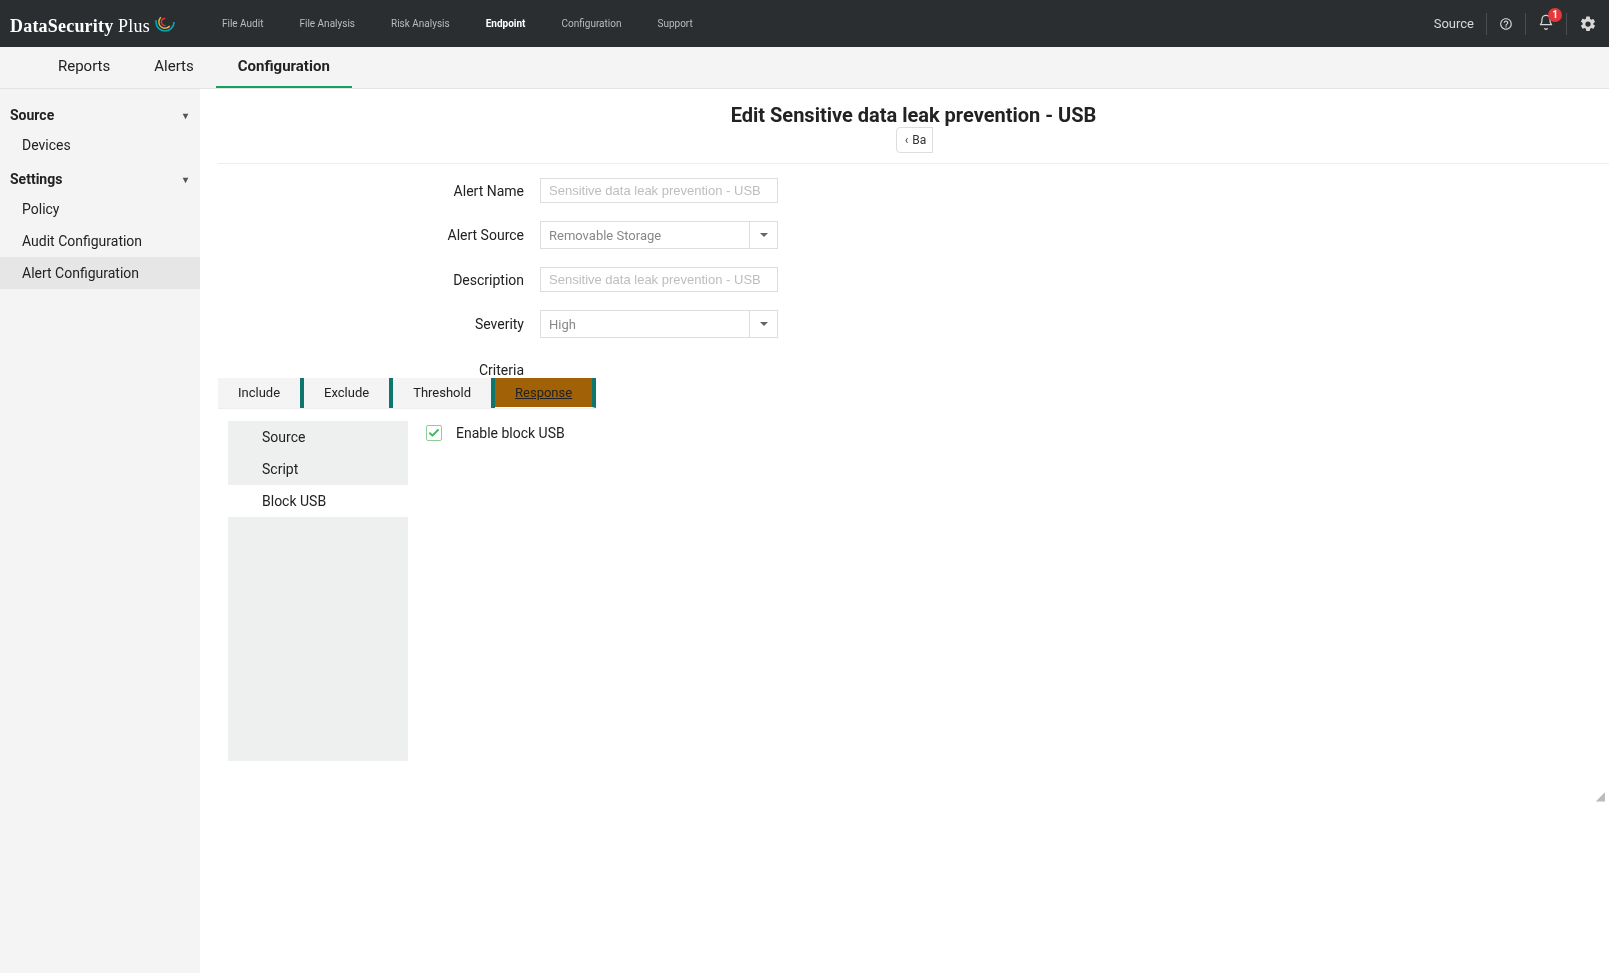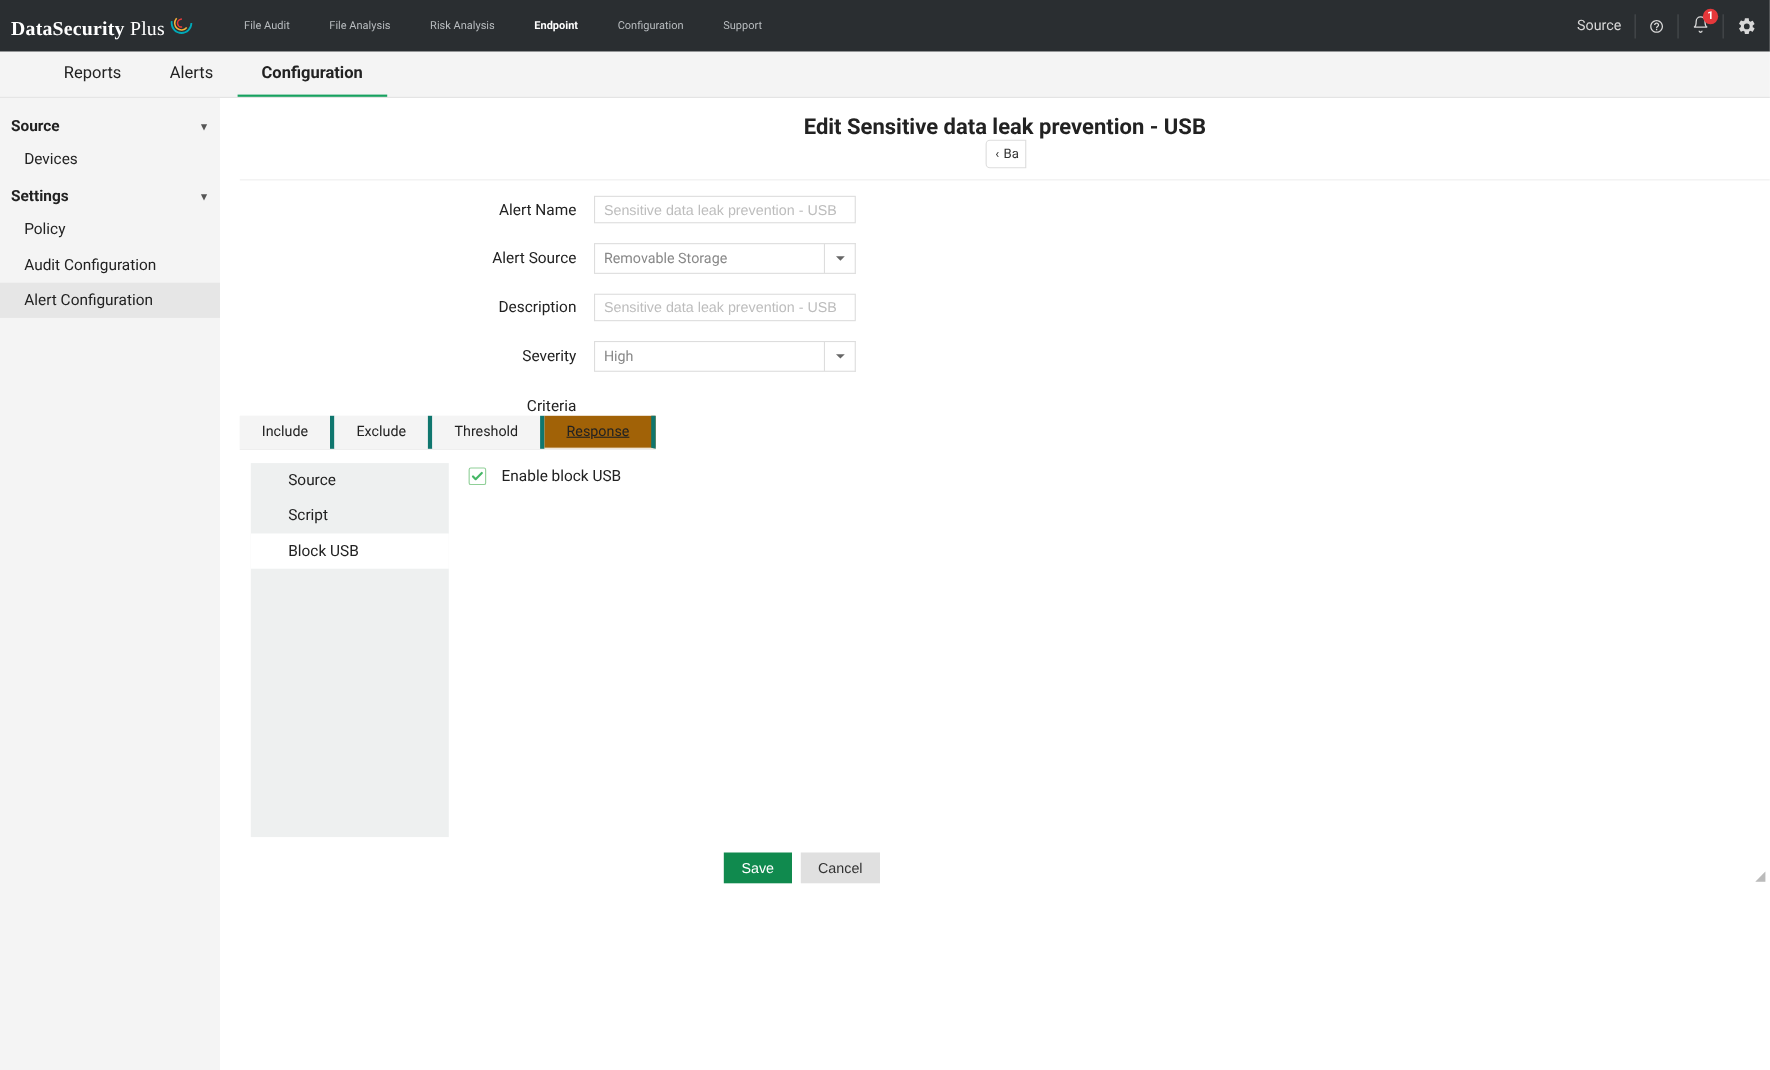--- a/index.html
+++ b/index.html
@@ -219,19 +219,15 @@
                     </svg>
                 </span>
                 <span>Enable block USB</span>
               </div>
             </div>
           </div>
           <div class="resize-corner">◢</div>
         </div>
       </div>
 
-      <div class="btn-row">
-        <button class="btn btn-primary">Save</button>
-        <button class="btn btn-secondary">Cancel</button>
-      </div>
     </div>
   </div>
 </div>
 
 </body></html>

